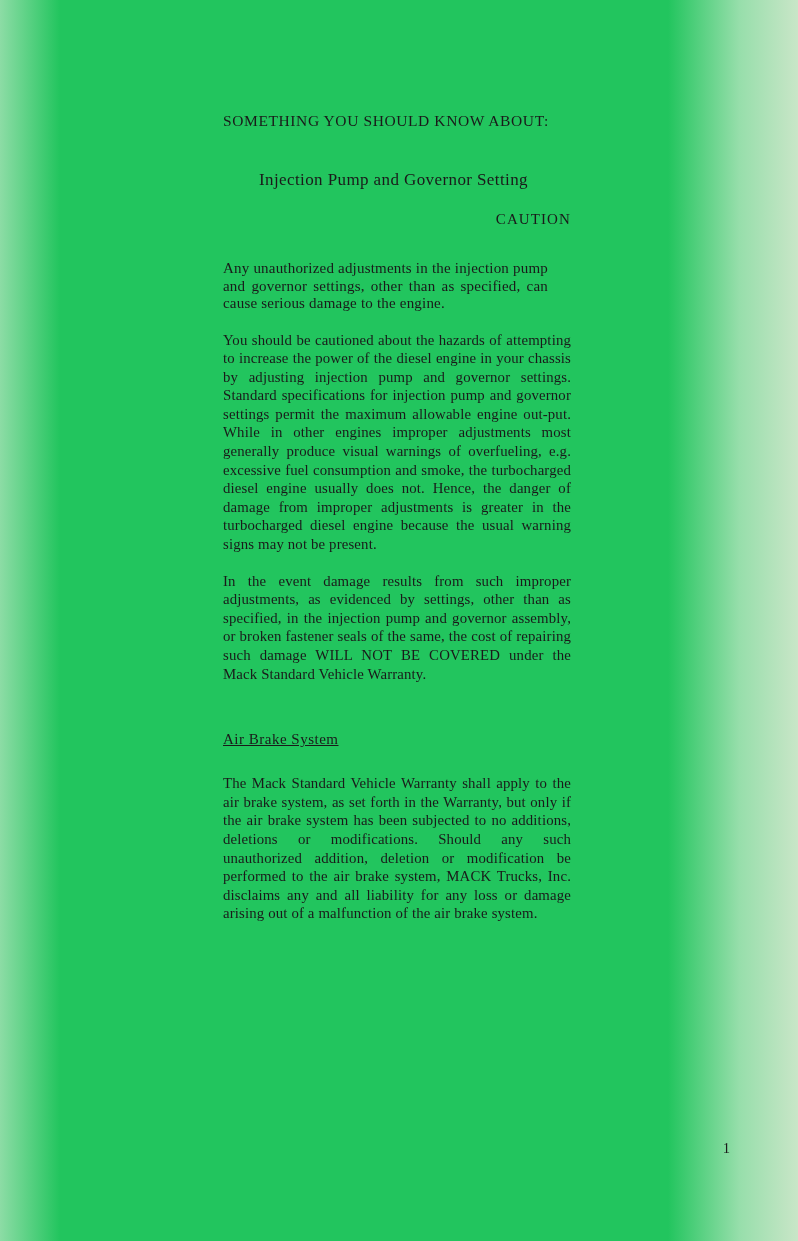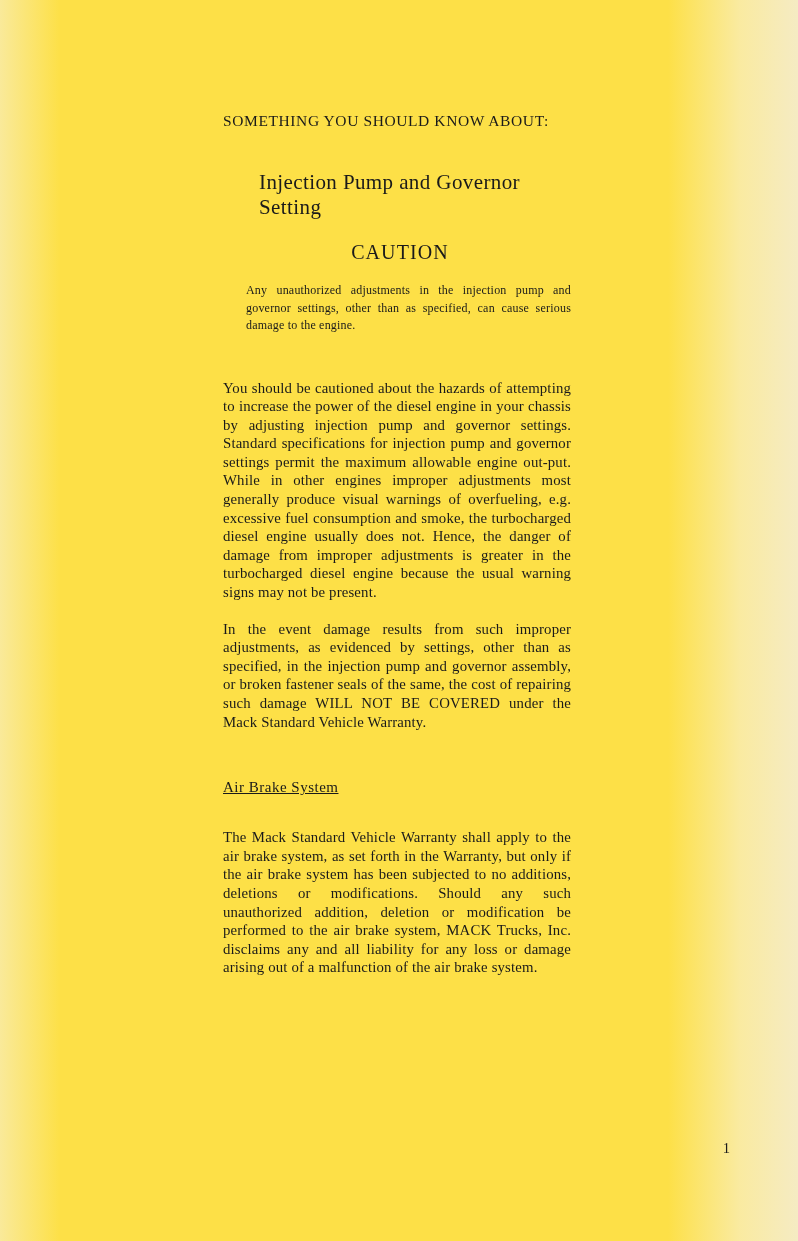--- a/index.html
+++ b/index.html
@@ -11,21 +11,21 @@
     height: 1241px;
     background: #ffffff;
     font-family: "Liberation Serif", serif;
     color: #1a1a1a;
     position: relative;
     overflow: hidden;
   }
   .page {
     position: absolute;
     inset: 0;
-    background: #fde047;
+    background: #22c55e;
   }
   
   .scan-shade {
     position: absolute;
     top: 0;
     right: 0;
     width: 130px;
     height: 100%;
     background: linear-gradient(to right, rgba(250,248,243,0) 0%, rgba(247,243,234,0.55) 55%, rgba(243,238,226,0.8) 100%);
     pointer-events: none;
@@ -45,56 +45,55 @@
     top: 112px;
     width: 348px;
   }
   .heading-main {
     font-size: 15.5px;
     letter-spacing: 0.6px;
     white-space: nowrap;
     margin-bottom: 40px;
   }
   .subheading {
-    font-size: 21px;
+    font-size: 17px;
     letter-spacing: 0.4px;
     margin-left: 36px;
     margin-bottom: 21px;
   }
   .caution {
-    font-size: 20px;
+    font-size: 15px;
     letter-spacing: 1.1px;
-    text-align: center;
-    margin-bottom: 18px;
+    text-align: right;
+    margin-bottom: 32px;
     margin-left: 6px;
   }
   .caution-body {
-    font-size: 12px;
+    font-size: 15px;
     line-height: 17.5px;
-    margin-left: 23px;
     width: 325px;
     text-align: justify;
     letter-spacing: 0.2px;
   }
   .para {
     font-size: 14.8px;
     line-height: 18.6px;
     text-align: justify;
     letter-spacing: 0.15px;
     margin-top: 16px;
     margin-bottom: 18px;
   }
-  .gap-lg { margin-top: 44px; }
+  .gap-lg { margin-top: 18px; }
   .section-title {
     font-size: 15px;
     letter-spacing: 0.5px;
     text-decoration: underline;
     display: inline-block;
     margin-top: 30px;
-    margin-bottom: 16px;
+    margin-bottom: 10px;
   }
   .page-number {
     position: absolute;
     right: 68px;
     bottom: 84px;
     font-size: 14.5px;
   }
 </style>
 </head>
 <body>

